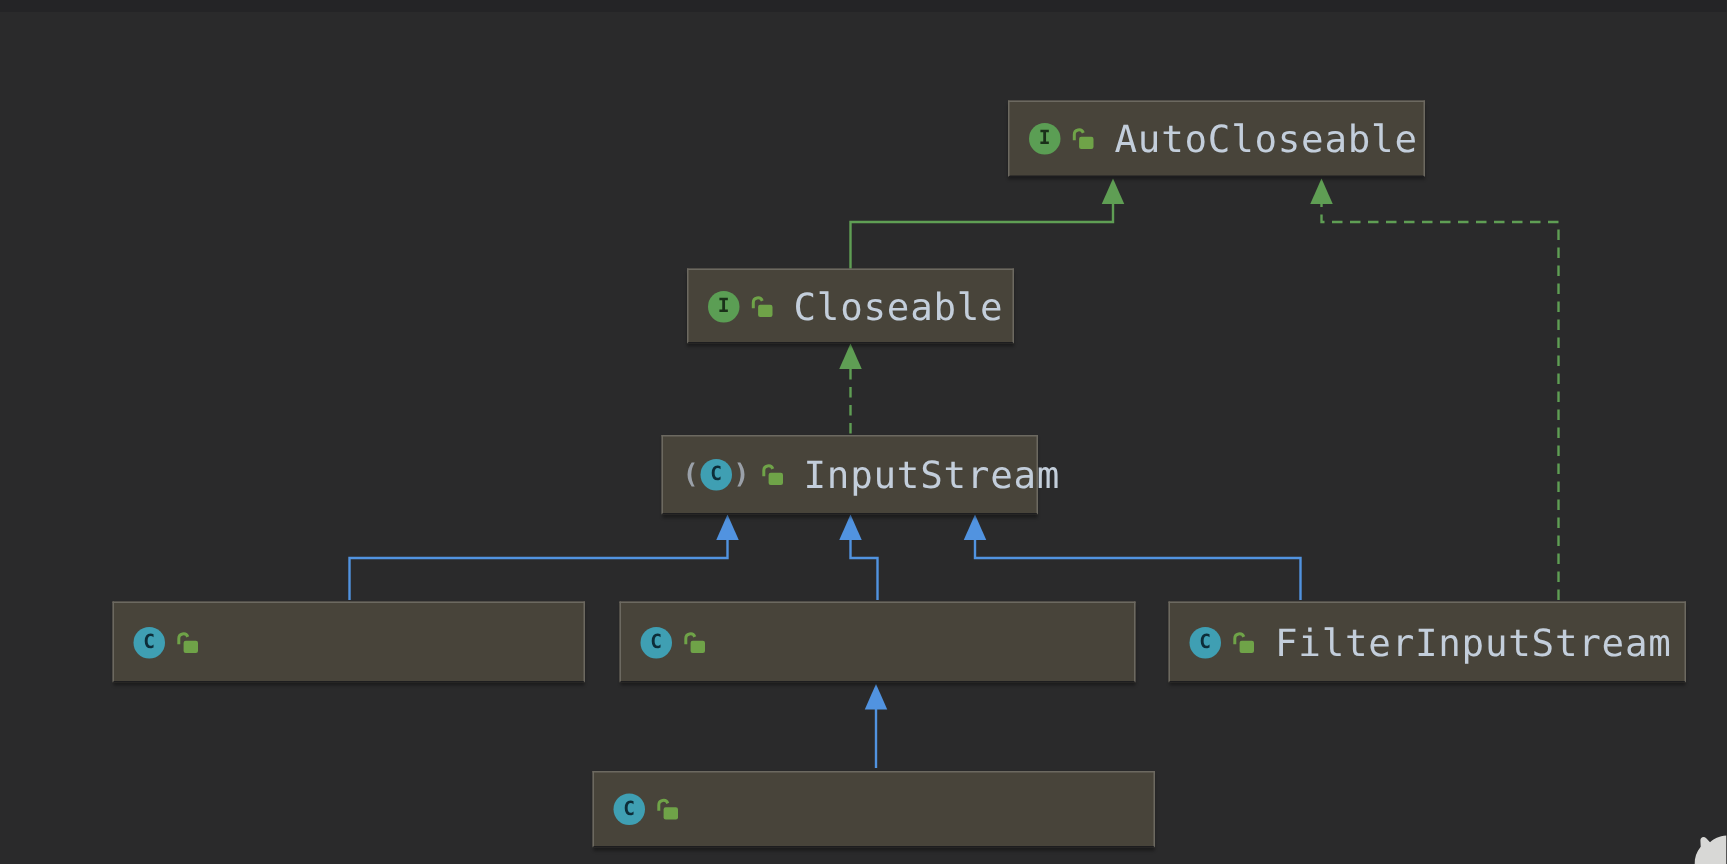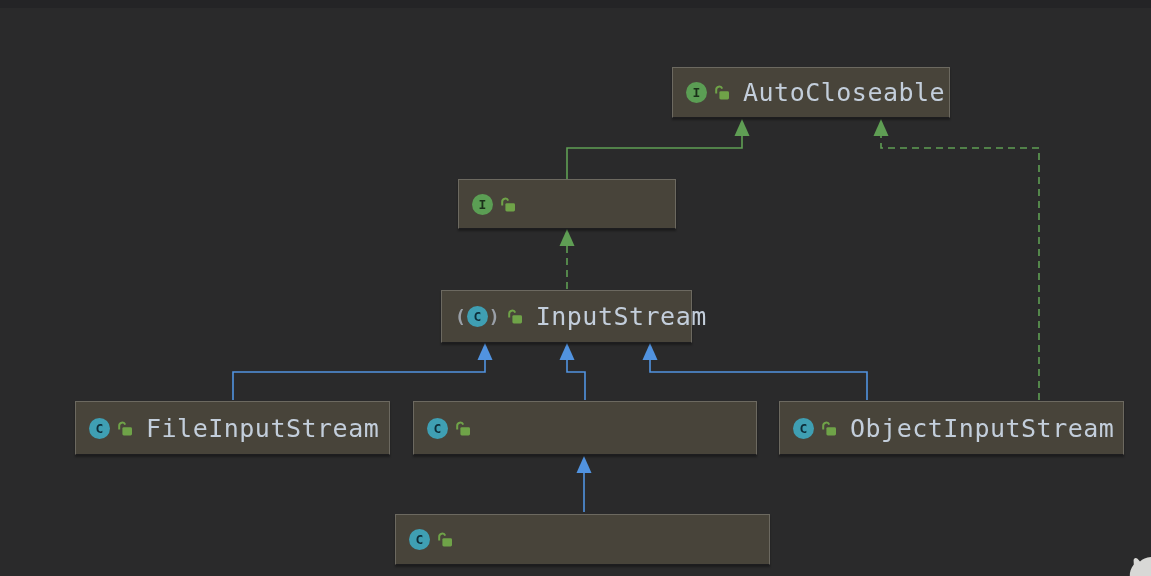--- a/index.html
+++ b/index.html
@@ -112,20 +112,21 @@
 </div>
 
 <div class="node" style="left:458px; top:179px; width:218px; height:50px;">
   <span class="badge iface">I</span>
   <span class="lock">
     <svg width="17" height="17" viewBox="0 0 17 17">
         <path d="M2.2,9.5 L2.2,5.8 A3.1,3.1 0 0 1 8.2,4.6" fill="none" stroke="#6fa348" stroke-width="2"></path>
         <rect x="5.4" y="7.2" width="9.6" height="8.2" rx="1.4" fill="#6fa348"></rect>
       </svg>
   </span>
+  <span class="label">Closeable</span>
 </div>
 
 <div class="node" style="left:441px; top:290px; width:251px; height:53px;">
   <span class="paren open">(</span>
   <span class="badge cls">C</span>
   <span class="paren close">)</span>
   <span class="lock">
     <svg width="17" height="17" viewBox="0 0 17 17">
         <path d="M2.2,9.5 L2.2,5.8 A3.1,3.1 0 0 1 8.2,4.6" fill="none" stroke="#6fa348" stroke-width="2"></path>
         <rect x="5.4" y="7.2" width="9.6" height="8.2" rx="1.4" fill="#6fa348"></rect>
@@ -135,42 +136,41 @@
 </div>
 
 <div class="node" style="left:75px; top:401px; width:315px; height:54px;">
   <span class="badge cls">C</span>
   <span class="lock">
     <svg width="17" height="17" viewBox="0 0 17 17">
         <path d="M2.2,9.5 L2.2,5.8 A3.1,3.1 0 0 1 8.2,4.6" fill="none" stroke="#6fa348" stroke-width="2"></path>
         <rect x="5.4" y="7.2" width="9.6" height="8.2" rx="1.4" fill="#6fa348"></rect>
       </svg>
   </span>
-  <span class="label">FileInputStream</span>
 </div>
 
 <div class="node" style="left:413px; top:401px; width:344px; height:54px;">
   <span class="badge cls">C</span>
   <span class="lock">
     <svg width="17" height="17" viewBox="0 0 17 17">
         <path d="M2.2,9.5 L2.2,5.8 A3.1,3.1 0 0 1 8.2,4.6" fill="none" stroke="#6fa348" stroke-width="2"></path>
         <rect x="5.4" y="7.2" width="9.6" height="8.2" rx="1.4" fill="#6fa348"></rect>
       </svg>
   </span>
 </div>
 
 <div class="node" style="left:779px; top:401px; width:345px; height:54px;">
   <span class="badge cls">C</span>
   <span class="lock">
     <svg width="17" height="17" viewBox="0 0 17 17">
         <path d="M2.2,9.5 L2.2,5.8 A3.1,3.1 0 0 1 8.2,4.6" fill="none" stroke="#6fa348" stroke-width="2"></path>
         <rect x="5.4" y="7.2" width="9.6" height="8.2" rx="1.4" fill="#6fa348"></rect>
       </svg>
   </span>
-  <span class="label">ObjectInputStream</span>
+  <span class="label">FilterInputStream</span>
 </div>
 
 <div class="node" style="left:395px; top:514px; width:375px; height:51px;">
   <span class="badge cls">C</span>
   <span class="lock">
     <svg width="17" height="17" viewBox="0 0 17 17">
         <path d="M2.2,9.5 L2.2,5.8 A3.1,3.1 0 0 1 8.2,4.6" fill="none" stroke="#6fa348" stroke-width="2"></path>
         <rect x="5.4" y="7.2" width="9.6" height="8.2" rx="1.4" fill="#6fa348"></rect>
       </svg>
   </span>

